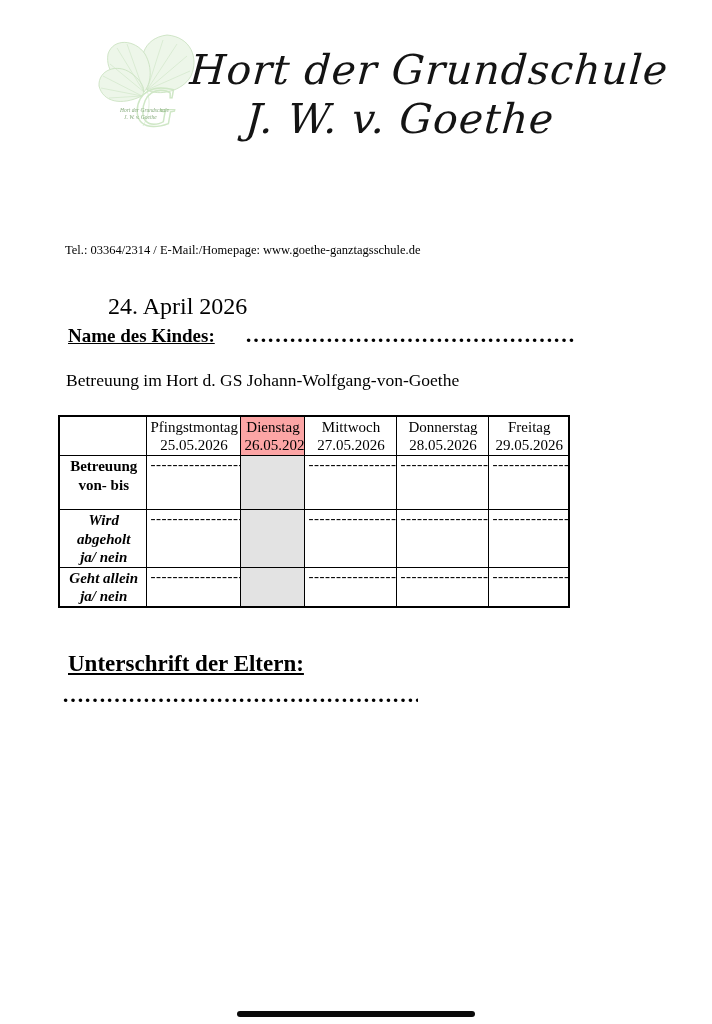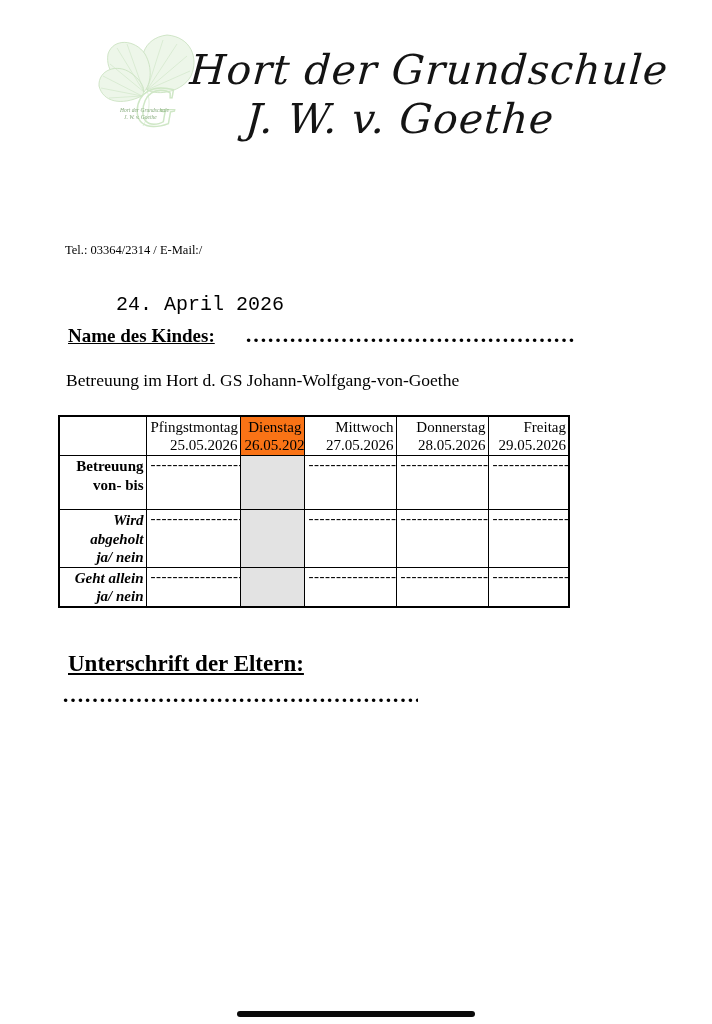--- a/index.html
+++ b/index.html
@@ -16,33 +16,33 @@
     font-family:"DejaVu Serif", serif;font-style:italic;
     font-size:41px;line-height:49px;letter-spacing:1px;color:#141414;
     transform:skewX(-4deg);white-space:nowrap;
   }
 
   
   .contact{left:65px;top:243px;width:620px;display:flex;align-items:flex-end;white-space:nowrap;}
   .contact .small{font-size:12.5px;}
   .contact .email{font-size:23px;text-decoration:underline;margin:0 2px;}
 
-  .date-line{left:116px;top:293px;font-size:20px;font-family:Liberation Mono, monospace;}
+  .date-line{left:108px;top:293px;font-size:24px;}
 
   .name-row-label{left:68px;top:325px;font-size:19px;font-weight:bold;text-decoration:underline;}
   .name-dots{left:245px;top:322px;width:330px;font-size:22px;font-weight:bold;
     overflow:hidden;white-space:nowrap;}
 
   .section-title{left:66px;top:370px;font-size:17.5px;font-weight:normal;white-space:nowrap;}
 
   
   .tbl-wrap{left:58px;top:415px;}
   table{border-collapse:collapse;table-layout:fixed;width:510px;}
   th,td{border:1.6px solid #000;vertical-align:top;padding:1px 2px 0 4px;
-    font-size:15px;font-weight:normal;text-align:right;overflow:hidden;}
+    font-size:15px;font-weight:normal;text-align:center;overflow:hidden;}
   table{border:2px solid #000;}
   th{height:37px;line-height:18px;}
   tr.r1 td{height:52px;}
   tr.r2 td{height:37px;}
   tr.r3 td{height:36px;}
   td.row-label{font-weight:bold;line-height:18.5px;}
   td.row-label.it{font-style:italic;margin-left:16px;}
   .cell-line{display:block;}
   .dashes{display:block;white-space:nowrap;line-height:11px;margin-top:2px;
     font-size:15px;letter-spacing:0.5px;}
@@ -85,20 +85,21 @@
 </div>
 
 <div class="abs title-block">
   <div class="title-line">Hort der Grundschule</div>
   <div class="title-line">J. W. v. Goethe</div>
 </div>
 
 <div class="abs contact">
   <span class="small">Tel.: 03364/2314 / E-Mail: </span>
   <span class="small">/</span>
+  <span class="small"> Homepage: www.goethe-ganztagsschule.de</span>
 </div>
 
 <div class="abs date-line">24. April 2026</div>
 
 <div class="abs name-row-label">Name des Kindes:</div>
 <div class="abs name-dots">…………………………………………………..</div>
 
 <div class="abs section-title">Betreuung im Hort d. GS Johann-Wolfgang-von-Goethe</div>
 
 <div class="abs tbl-wrap">
@@ -111,21 +112,21 @@
         <col style="width:92px">
         <col style="width:81px">
     </colgroup>
     <thead>
       <tr>
         <th></th>
         <th>
           <span class="cell-line">Pfingstmontag</span>
           <span class="cell-line">25.05.2026</span>
         </th>
-        <th class="disabled" style="background: #f97316; margin-top: 40px;">
+        <th class="disabled" style="background: #fca5a5; margin-top: 40px;">
           <span class="cell-line">Dienstag</span>
           <span class="cell-line">26.05.2026</span>
         </th>
         <th>
           <span class="cell-line">Mittwoch</span>
           <span class="cell-line">27.05.2026</span>
         </th>
         <th>
           <span class="cell-line">Donnerstag</span>
           <span class="cell-line">28.05.2026</span>

